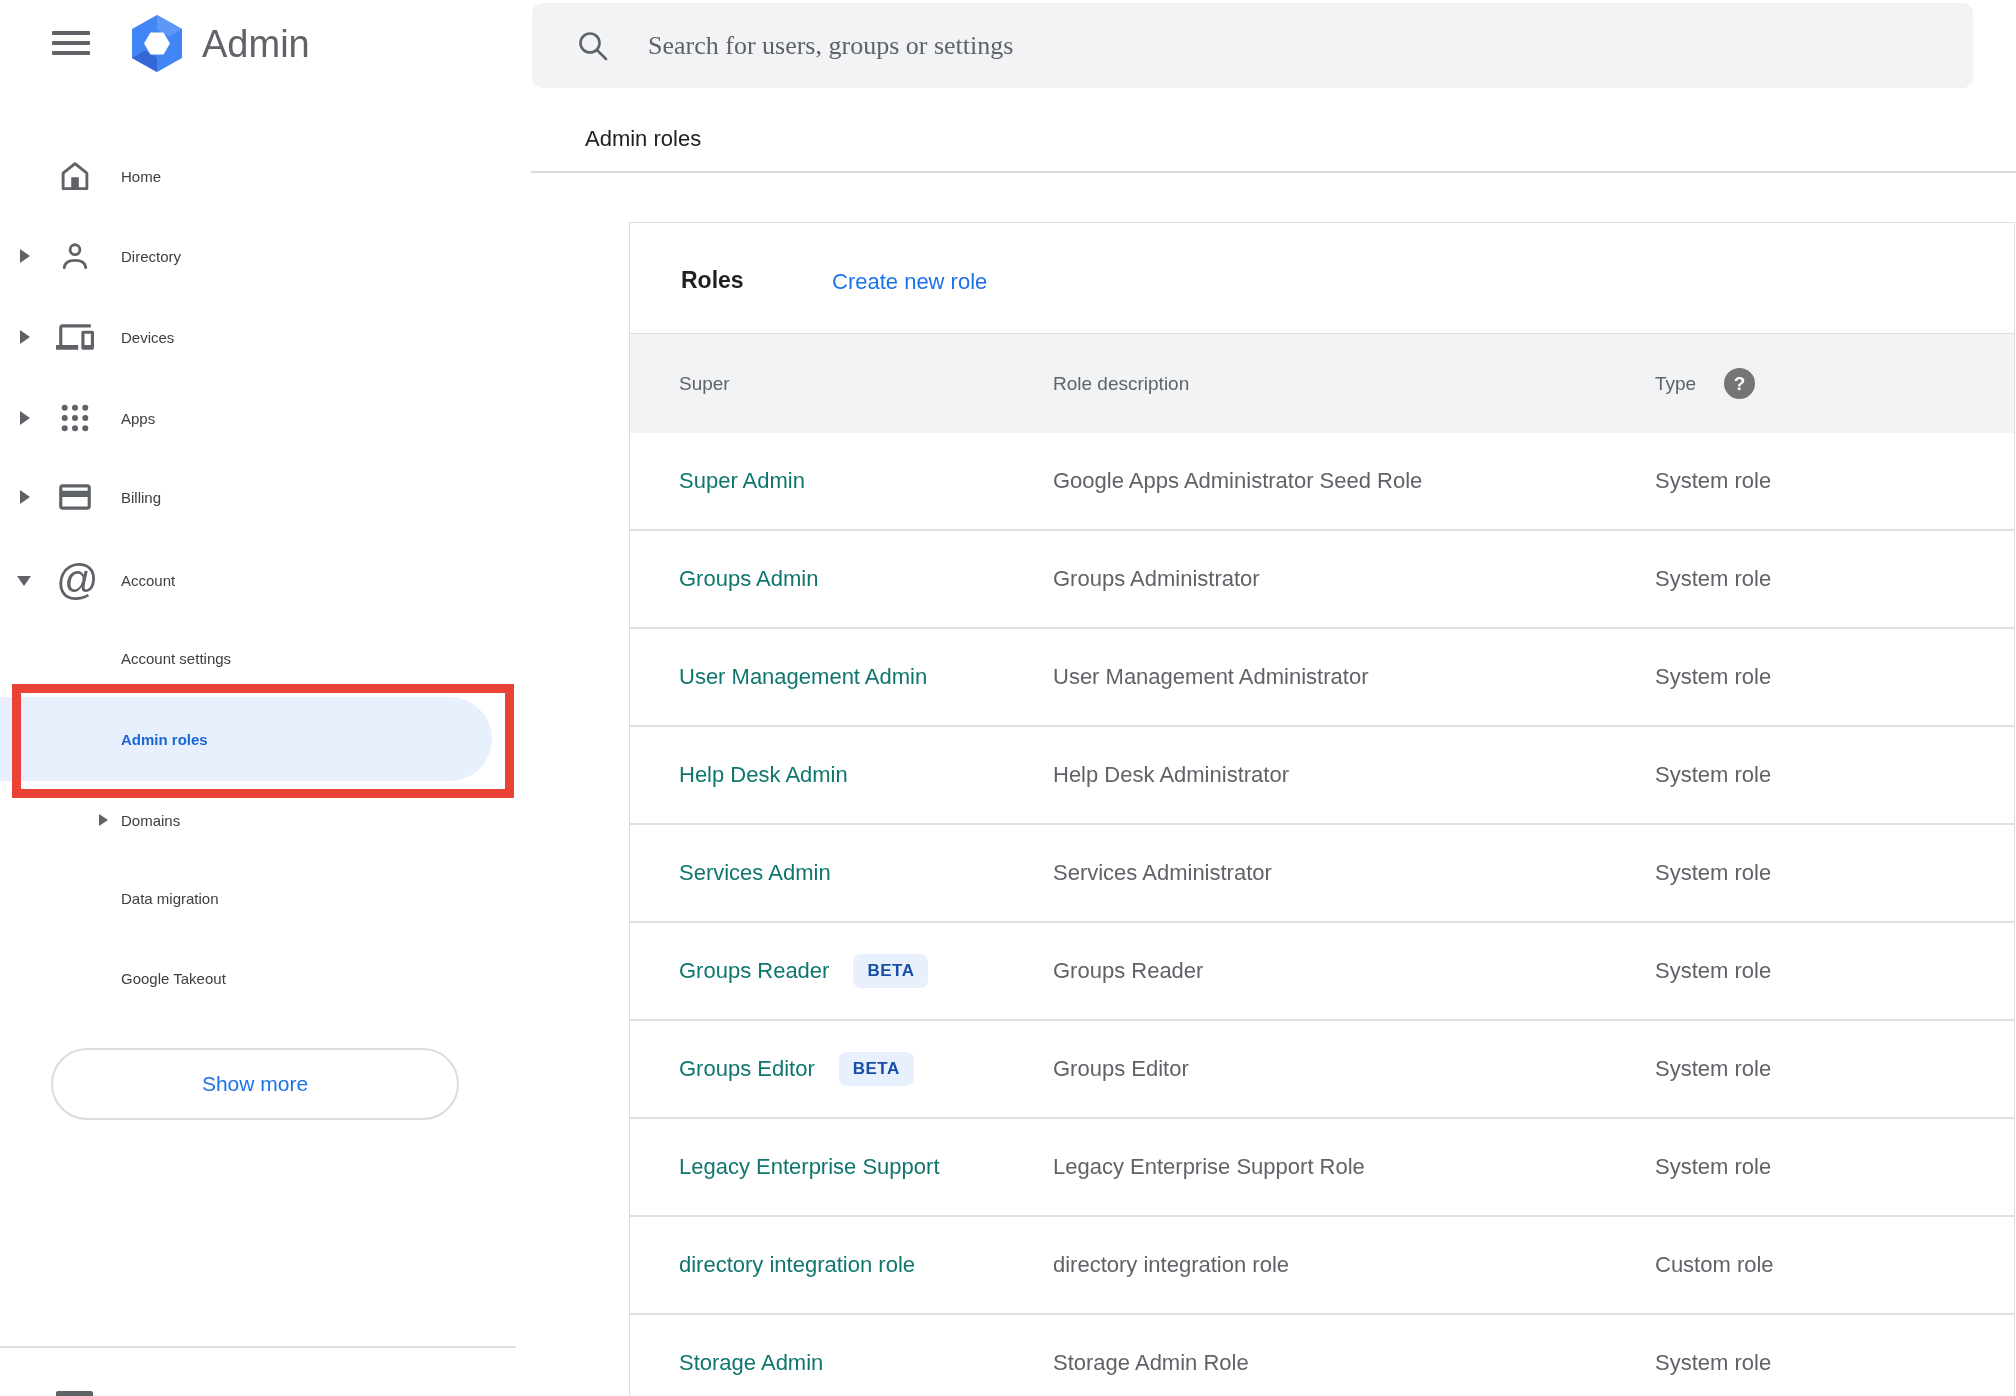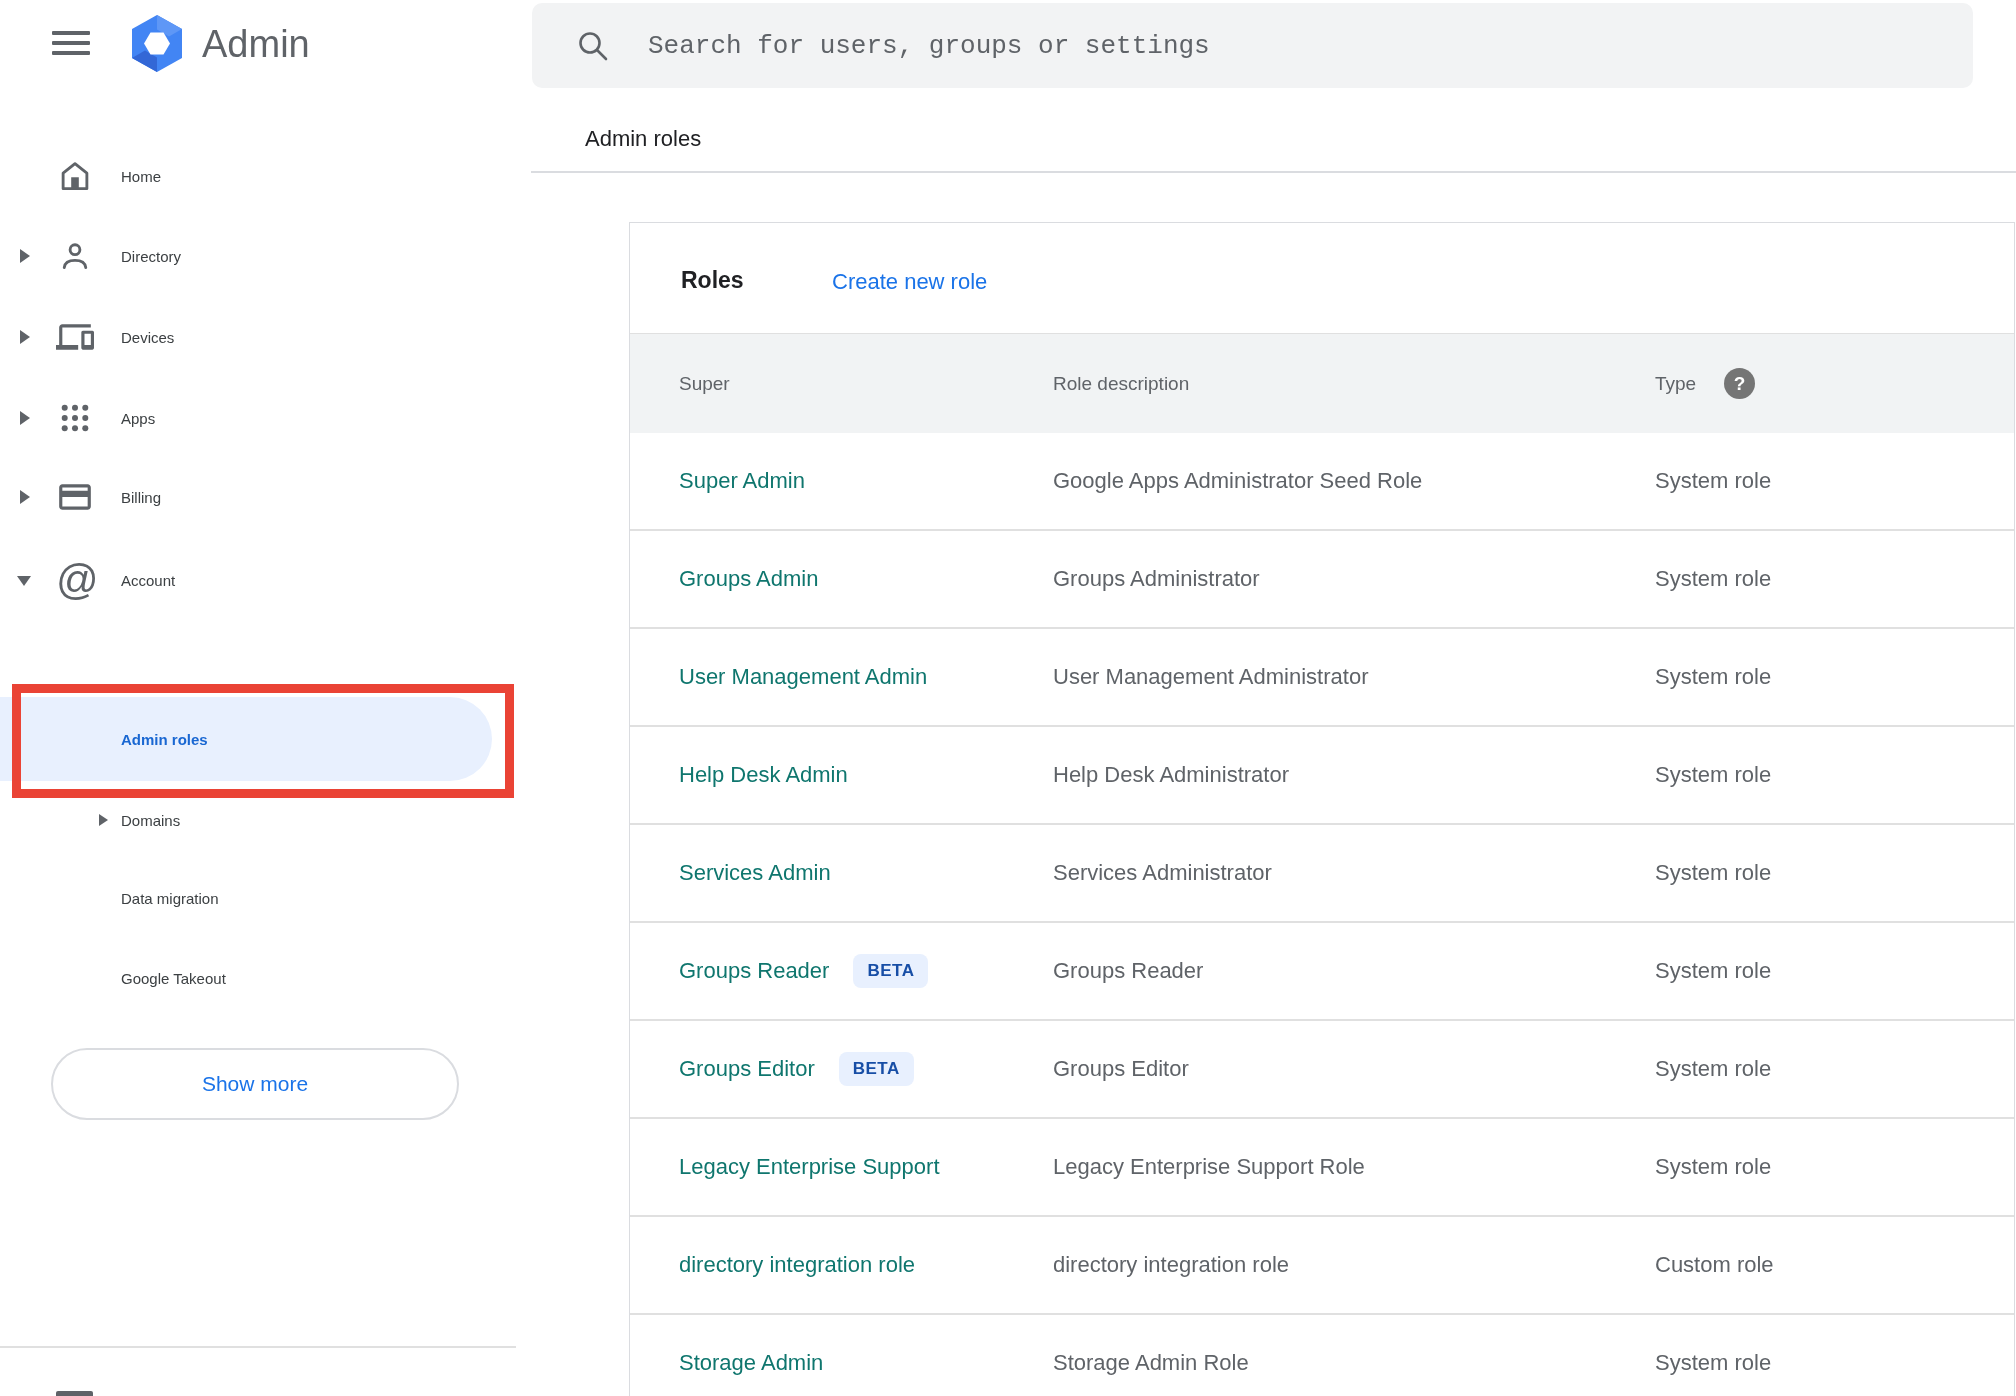--- a/index.html
+++ b/index.html
@@ -37,21 +37,21 @@
                font-size:21px; color:#1a73e8; cursor:pointer; }
   .sidebar-bottom-divider { position:absolute; left:0; top:1346px; width:516px; height:2px; background:#e0e0e0; }
   .partial-icon { position:absolute; left:56px; top:1391px; width:37px; height:5px; background:#5f6368; border-radius:2px 2px 0 0; }
 
   
   .searchbar { position:absolute; left:532px; top:3px; width:1441px; height:85px;
                background:#f2f3f4; border-radius:10px; display:flex; align-items:center; }
   .search-icon { position:absolute; left:44px; top:26px; width:34px; height:34px; }
   .search-input { position:absolute; left:116px; top:0; width:1280px; height:85px;
                   border:none; outline:none; background:transparent; font-size:26px;
-                  font-family:Liberation Mono, monospace; color:#7f1d1d; }
+                  font-family:Liberation Serif, serif; color:#7f1d1d; }
   .search-input::placeholder { color:#5f6368; opacity:1; }
 
   
   .breadcrumb { position:absolute; left:585px; top:126px; font-size:22px; color:#202124; }
   .top-divider { position:absolute; left:531px; top:171px; width:1485px; height:2px; background:#dadce0; }
 
   .card { position:absolute; left:629px; top:222px; width:1386px; height:1174px;
           border-top:1px solid #dadce0; border-left:1px solid #dadce0; border-right:1px solid #dadce0; background:#fff; }
   .card-header { position:relative; height:111px; border-bottom:1px solid #e0e0e0; }
   .card-title { position:absolute; left:51px; top:44px; font-size:23px; font-weight:700; color:#202124; }
@@ -160,20 +160,23 @@
       </span>
       <span class="nav-label">Billing</span>
     </div>
 
     <div class="nav-item" style="top:556px">
       <span class="caret-down"></span>
       <span class="nav-icon" style="font-size:42px; line-height:38px; color:#5f6368; font-weight:400;">@</span>
       <span class="nav-label">Account</span>
     </div>
 
+    <div class="nav-item sub-item" style="top:634px">
+      <span class="nav-label">Account settings</span>
+    </div>
 
     <div class="active-pill"></div>
     <div class="nav-item sub-item active" style="top:715px; z-index:2;">
       <span class="nav-label">Admin roles</span>
     </div>
     <div class="red-annotation"></div>
 
     <div class="nav-item sub-item" style="top:796px">
       <span class="caret-right"></span>
       <span class="nav-label">Domains</span>

